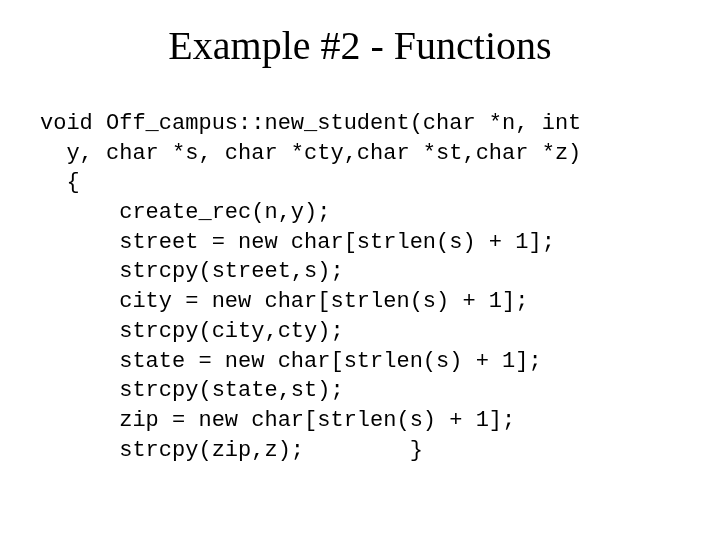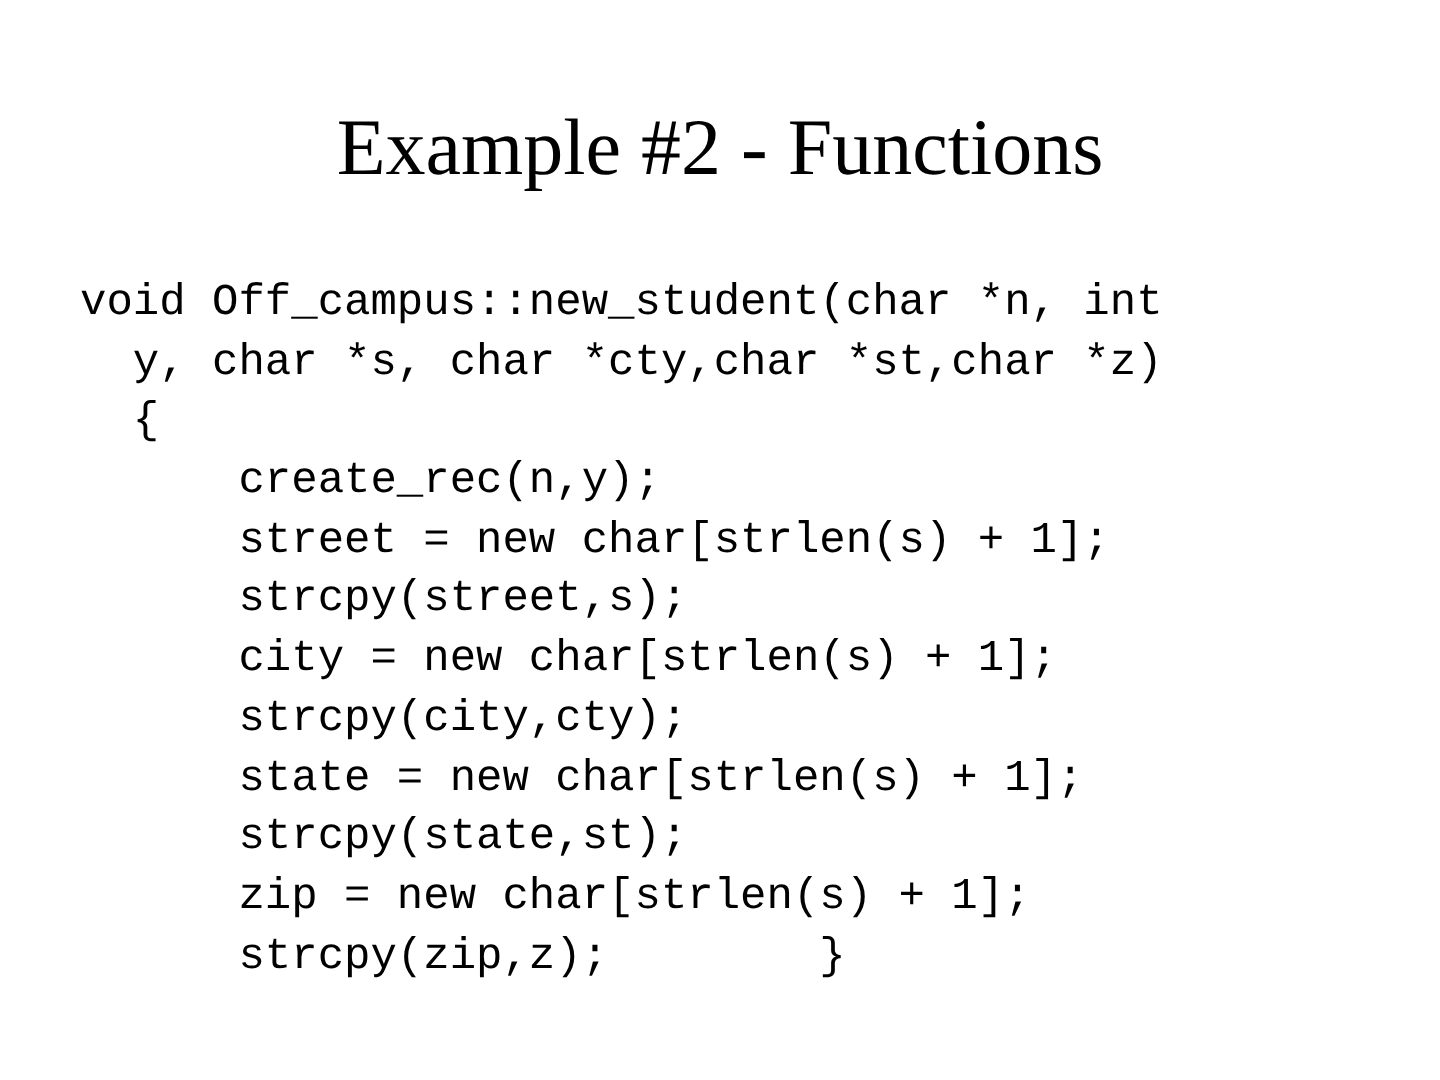--- a/index.html
+++ b/index.html
@@ -8,21 +8,21 @@
     width: 720px;
     height: 540px;
     background: #ffffff;
     font-family: "Times New Roman", Times, serif;
     color: #000000;
   }
   .slide {
     width: 720px;
     height: 540px;
     box-sizing: border-box;
-    padding: 50px 40px 40px 40px;
+    padding: 22px 40px 40px 40px;
   }
   .title {
     text-align: center;
     font-size: 40px;
     font-weight: normal;
     margin: 0 0 40px 0;
   }
   .code {
     font-family: "Courier New", Courier, monospace;
     font-size: 22px;

